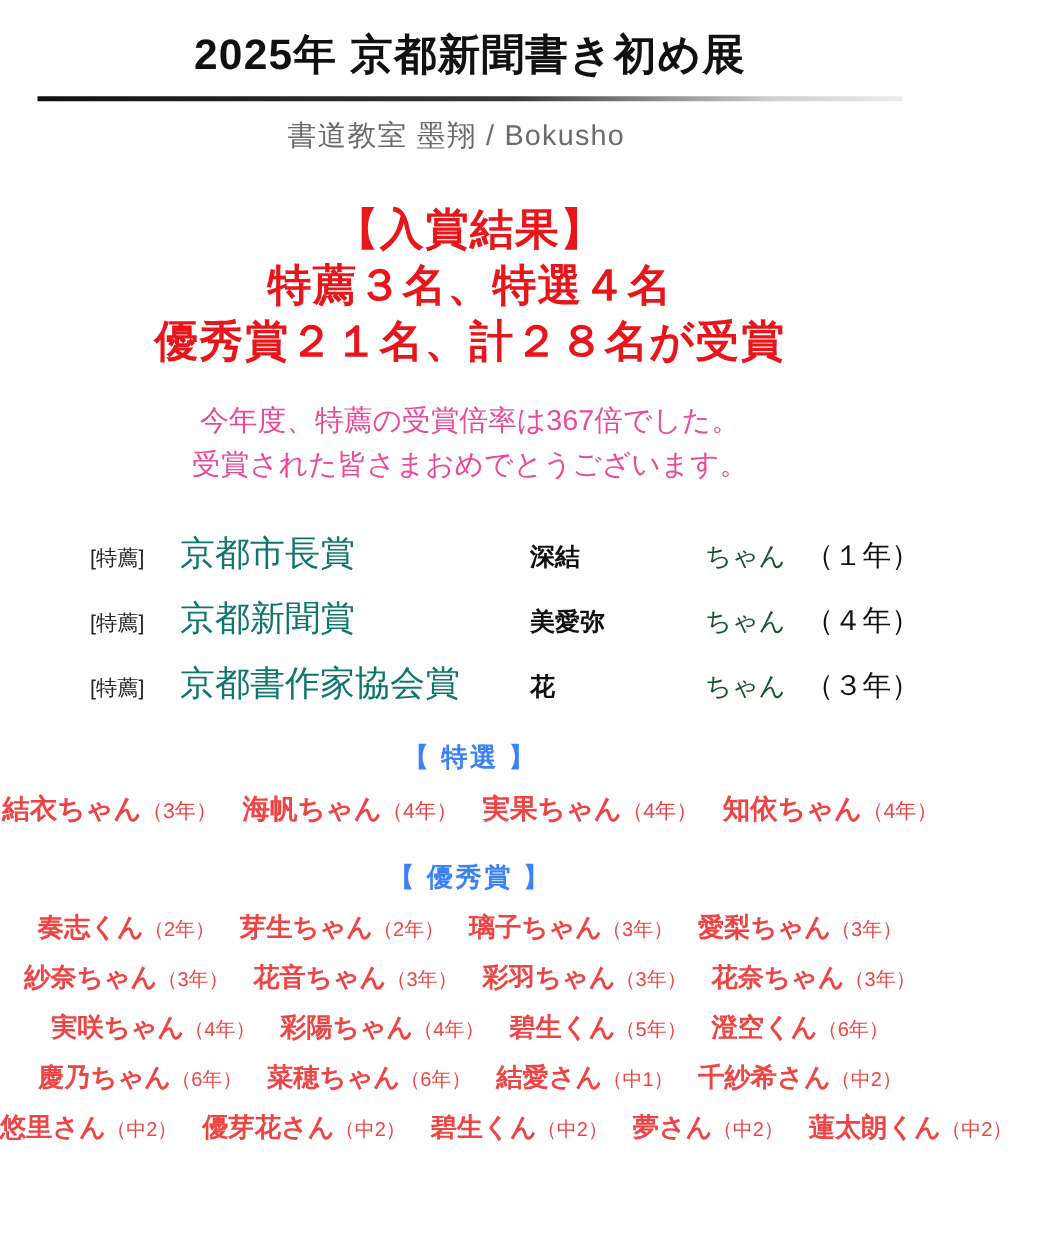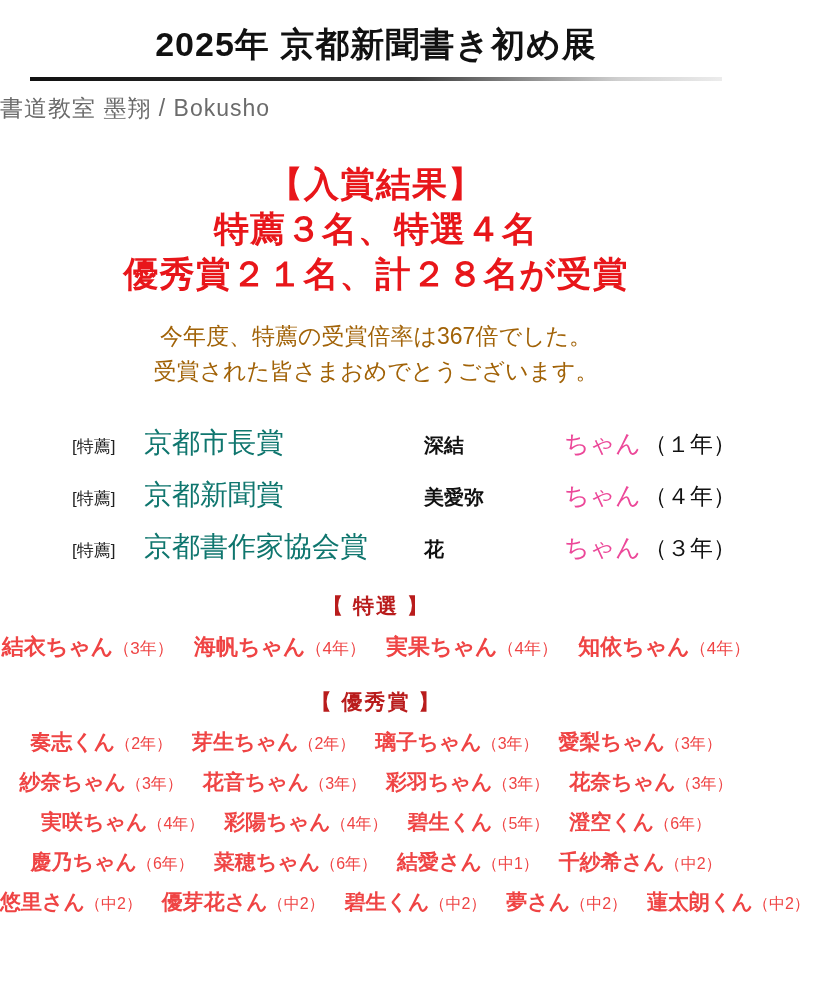--- a/index.html
+++ b/index.html
@@ -33,21 +33,21 @@
     color: #111111;
     line-height: 1.1;
   }
   .rule {
     margin: 14px 30px 0 30px;
     height: 4px;
     background: linear-gradient(to right, #111111 0%, #3a3a3a 55%, #cfcfcf 85%, #ececec 100%);
   }
   .subtitle {
     margin: 12px 22px 0 0;
-    text-align: left;
+    text-align: center;
     font-size: 23px;
     color: #6b6b6b;
     letter-spacing: 1px;
   }
 
   
   .result-block {
     margin-top: 38px;
     text-align: center;
     color: #e8161a;
@@ -55,21 +55,21 @@
     line-height: 1.28;
   }
   .result-line-1 { font-size: 35px; letter-spacing: 1px; }
   .result-line-2 { font-size: 35px; letter-spacing: 1px; }
   .result-line-3 { font-size: 35px; letter-spacing: 1px; }
 
   .note {
     margin-top: 22px;
     text-align: center;
     font-size: 23px;
-    color: #a16207;
+    color: #ec4899;
     line-height: 1.55;
   }
 
   
   .top-awards {
     margin-top: 34px;
     padding: 0 52px 0 72px;
   }
   .award-row {
     display: flex;
@@ -90,37 +90,37 @@
     flex: 0 0 280px;
   }
   .winner-name {
     font-size: 20px;
     font-weight: bold;
     color: #111111;
     flex: 0 0 140px;
     text-align: left;
   }
   .honorific {
-    font-size: 25px;
-    color: #ec4899;
+    font-size: 21px;
+    color: #14532d;
     flex: 0 0 80px;
   }
   .grade {
     font-size: 23px;
     color: #111111;
     white-space: nowrap;
   }
 
   
   .section-heading {
     margin-top: 26px;
     text-align: center;
     font-size: 21px;
     font-weight: bold;
-    color: #b91c1c;
+    color: #3b82f6;
     letter-spacing: 2px;
   }
   .name-row {
     margin-top: 12px;
     text-align: center;
     font-size: 22px;
     color: #ef4444;
     white-space: nowrap;
   }
   .name-row .nm {

